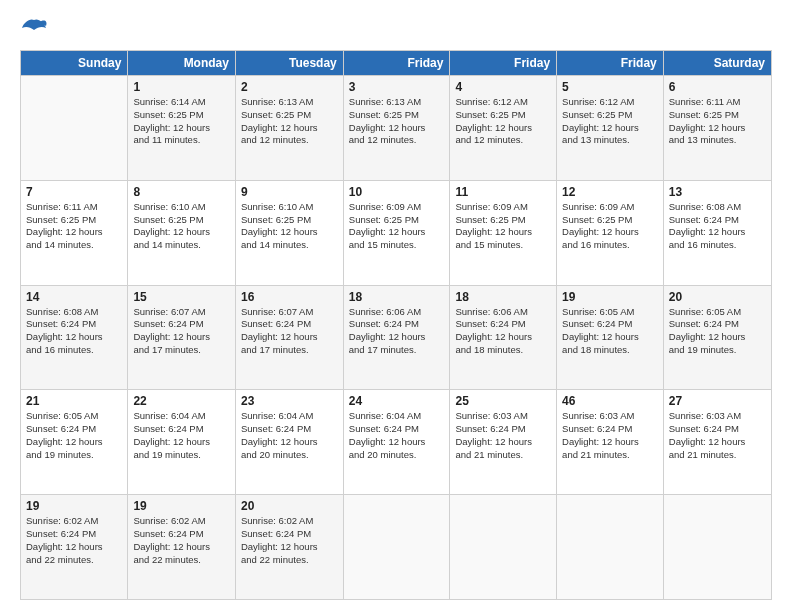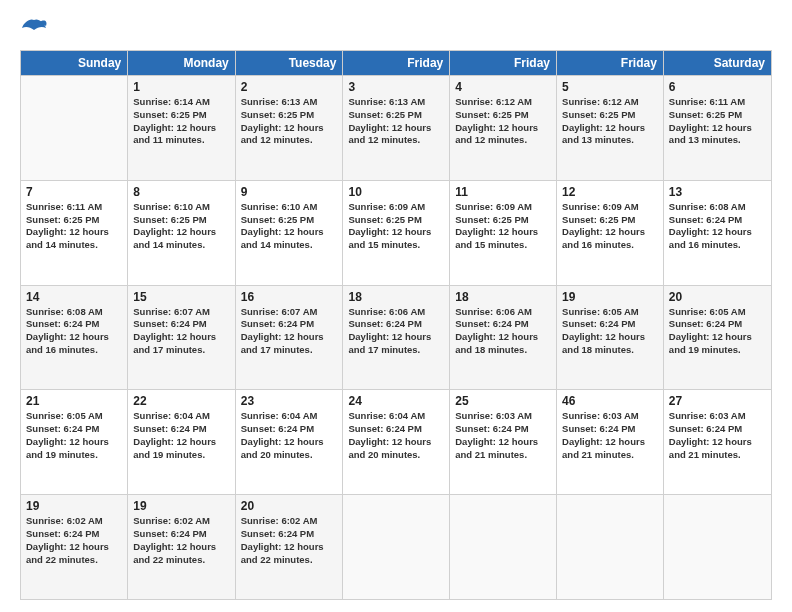--- a/index.html
+++ b/index.html
@@ -78,21 +78,20 @@
       font-size: 12px;
       font-weight: bold;
       color: #222;
       display: block;
       margin-bottom: 2px;
     }
     .day-info {
       font-size: 9.5px;
       color: #333;
       line-height: 1.35;
-      font-weight: bold;
     }
     .empty-cell {
       background-color: #f9f9f9 !important;
     }
   </style>
 </head>
 <body>
 
 <div class="page">
   <div class="header">

